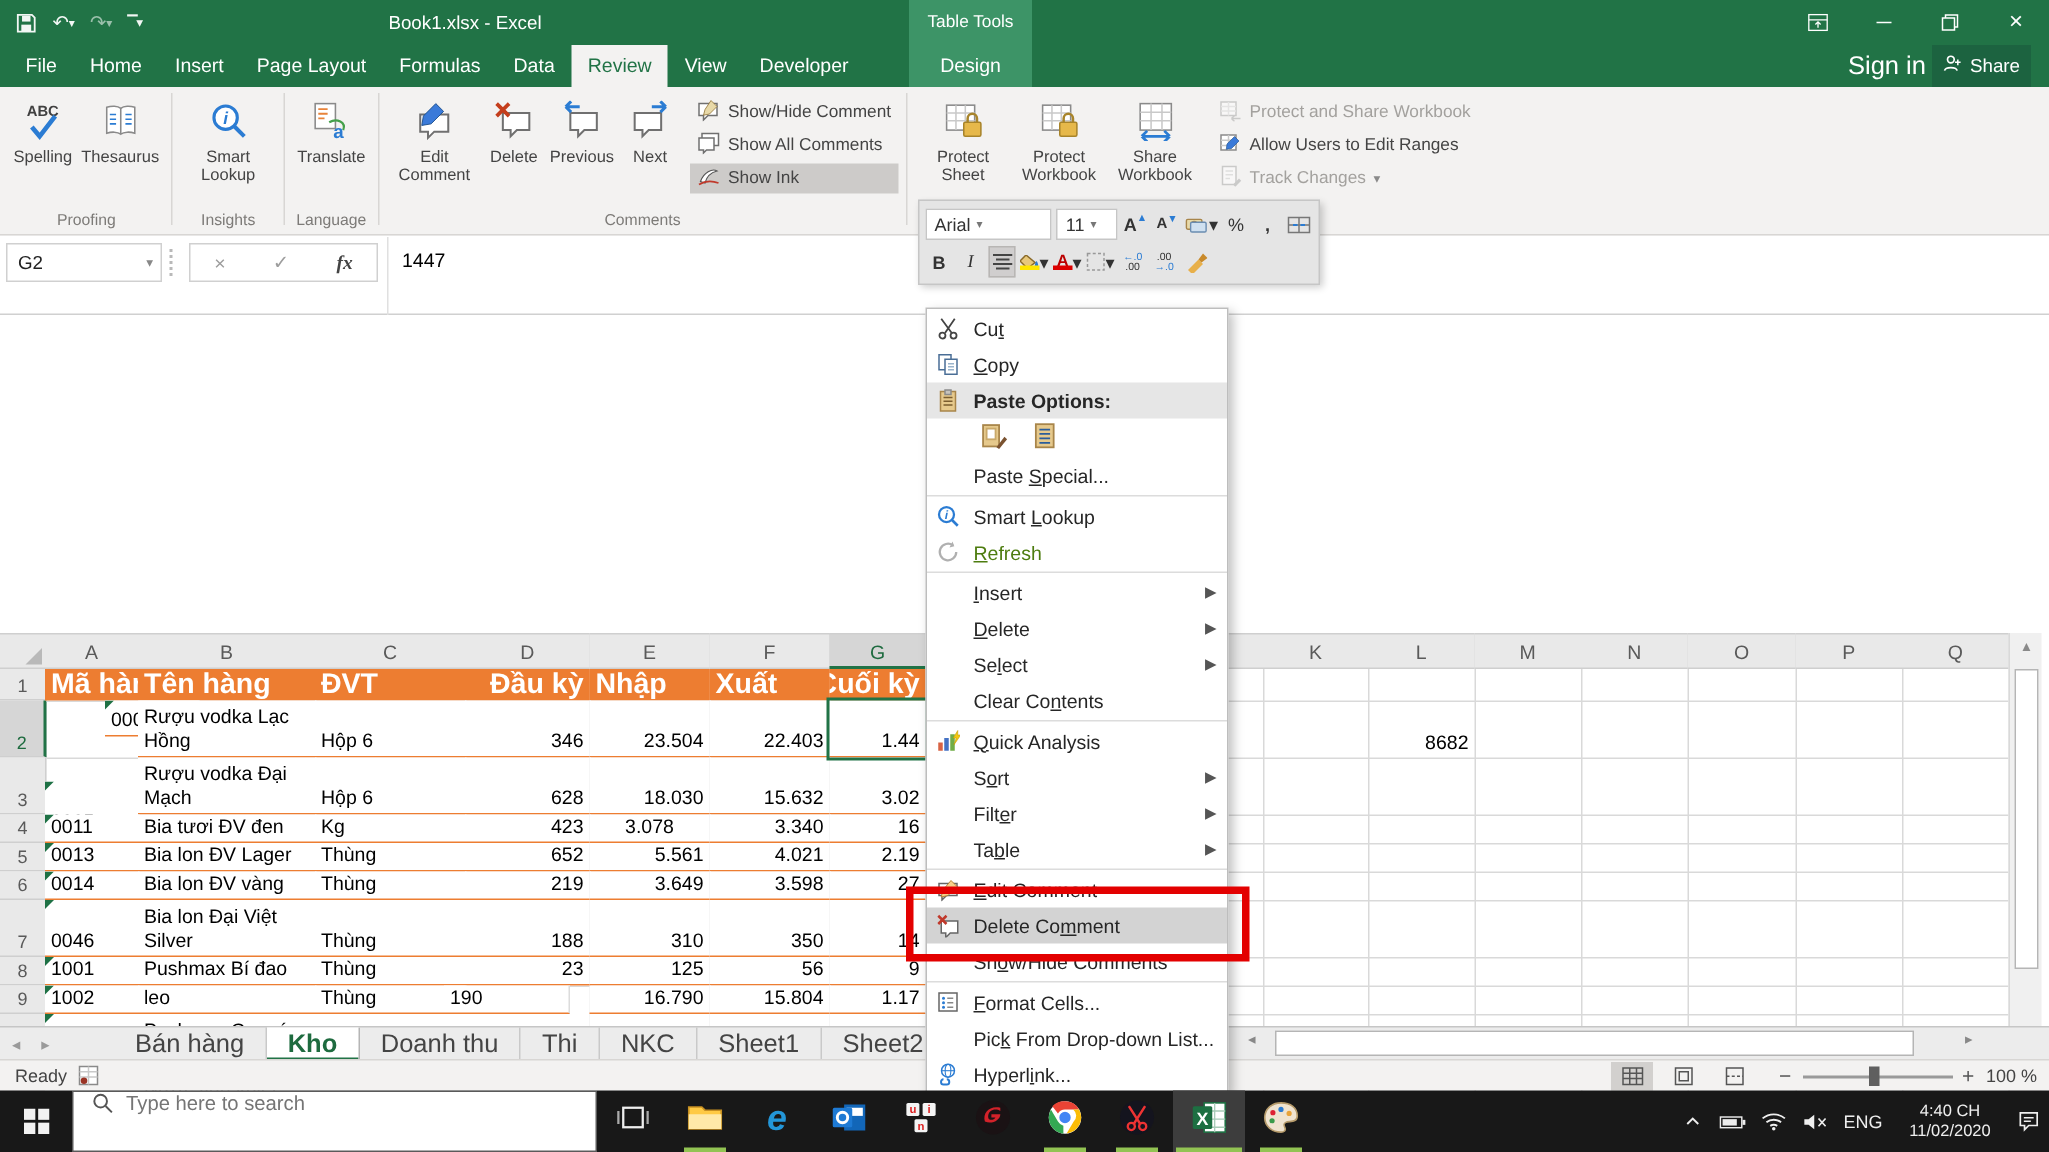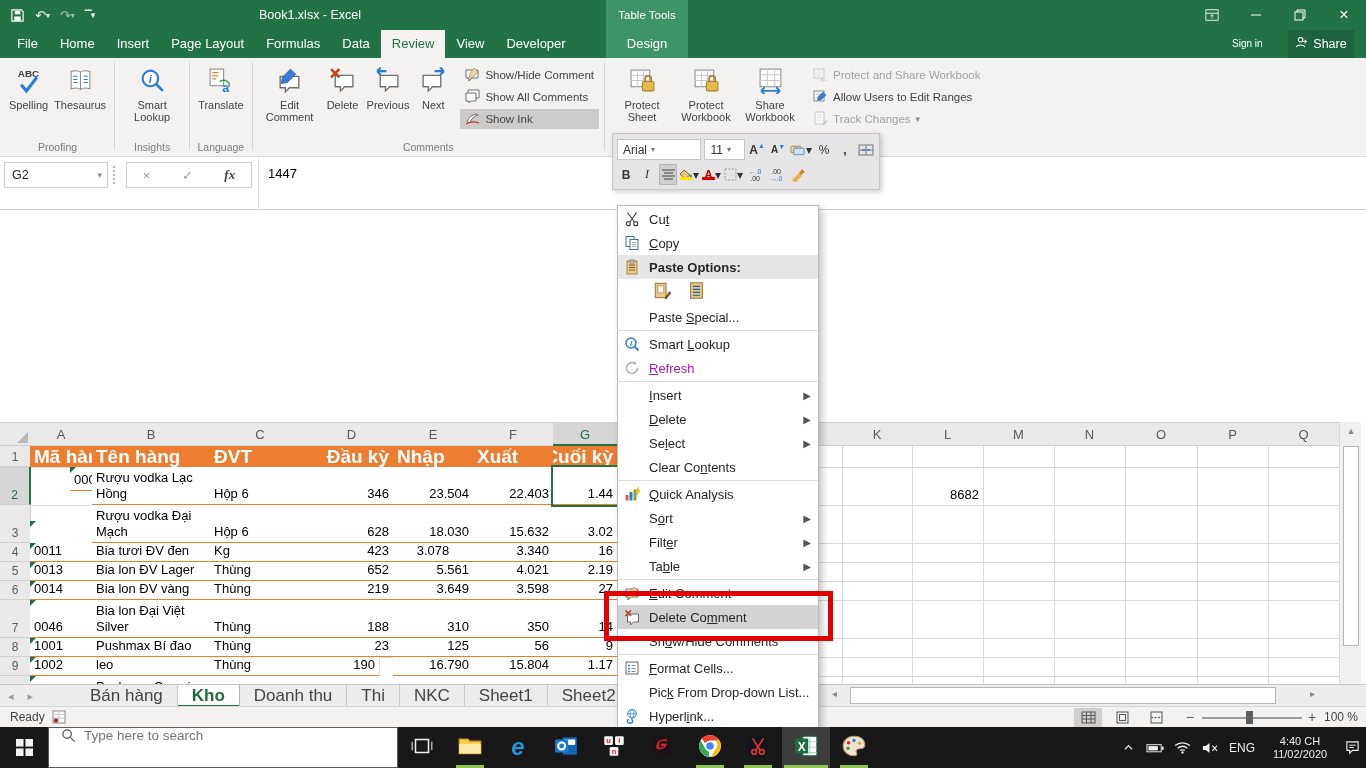--- a/index.html
+++ b/index.html
@@ -14,21 +14,21 @@
 .ctxblock{position:absolute;left:606px;top:0;width:82px;height:58px;background:#3d9467;z-index:21}
 .ctxlabel{height:30px;line-height:30px;text-align:center;font-size:11.5px;color:#fff}
 .ctxtab{height:28px;line-height:28px;text-align:center;font-size:13px;color:#fff}
 .winbtns{position:absolute;right:0;top:0;height:30px;display:flex;z-index:22}
 .winbtns>div{width:44px;height:30px;display:flex;align-items:center;justify-content:center;font-size:13px;color:#fff}
 
 .tabrow{position:absolute;left:0;top:30px;width:1366px;height:28px;background:#217346;z-index:20;display:flex;align-items:stretch;padding-left:6px}
 .rtab{padding:0 11px;line-height:28px;font-size:13px;color:#fff;white-space:nowrap}
 .rtab.active{background:#f3f2f1;color:#217346}
 .tellme{position:absolute;left:700px;top:30px;height:28px;display:flex;align-items:center;gap:6px;color:#eaf3ed;font-size:12.5px;z-index:21}
-.signin{position:absolute;left:1232px;top:30px;height:28px;line-height:28px;color:#fff;font-size:10px;z-index:21}
+.signin{position:absolute;left:1232px;top:30px;height:28px;line-height:28px;color:#fff;font-size:17px;z-index:21}
 .sharebtn{position:absolute;left:1288px;top:30px;width:66px;height:28px;background:#1c6340;color:#fff;font-size:12.5px;display:flex;align-items:center;justify-content:center;gap:5px;z-index:21}
 
 .ribbon{position:absolute;left:0;top:58px;width:1366px;height:99px;background:#f3f2f1;border-bottom:1px solid #d8d6d4;display:flex;align-items:flex-start;padding:2px 0 0 2px;z-index:10}
 .rgroup{position:relative;height:95px;padding:1px 4px 14px 4px;display:flex}
 .rbtns{display:flex;align-items:flex-start}
 .rbtn{min-width:42px;max-width:64px;padding:2px 3px;display:flex;flex-direction:column;align-items:center}
 .ric{height:34px;display:flex;align-items:center;justify-content:center}
 .ric svg{width:27px;height:27px}
 .rlb{font-size:11px;line-height:12px;text-align:center;color:#444;margin-top:2px}
 .rtogs{display:flex;flex-direction:column;margin-left:6px;padding-top:3px}
@@ -74,21 +74,21 @@
 .tri{position:absolute;left:0;top:0;width:0;height:0;border-top:6px solid #1e7145;border-right:6px solid transparent}
 .selbox{position:absolute;border:2px solid #217346;pointer-events:none;z-index:3}
 .vsb{position:absolute;left:1339px;top:212px;width:22px;height:472px;background:#f0f0f0;border-left:1px solid #d9d9d9;z-index:2}
 .vsb .arr{position:absolute;left:0;width:22px;height:18px;text-align:center;color:#8a8a8a;font-size:9px;line-height:18px}
 .vsb .thumb{position:absolute;left:3px;top:24px;width:16px;height:200px;background:#fff;border:1px solid #b5b5b5}
 
 #context-menu{position:absolute;left:617px;top:205px;width:202px;background:#fff;border:1px solid #bdbdbd;box-shadow:3px 3px 7px rgba(0,0,0,.25);z-index:60;padding-top:1px;font-size:13px;color:#262626}
 .mitem{height:24px;display:flex;align-items:center;padding-right:7px}
 .mitem.mhdr{background:#e6e6e6;font-weight:bold}
 .mitem.mhi{background:#d3d3d3}
-.mitem.mdis{color:#a21caf}
+.mitem.mdis{color:#4d7c0f}
 .mic{flex:0 0 27px;display:flex;align-items:center;justify-content:center}
 .mic svg{width:16px;height:16px}
 .mlb{flex:1;padding-left:4px;white-space:nowrap;overflow:hidden}
 .marr{color:#555;font-size:10px}
 .msep{height:1px;background:#dcdcdc;margin:1px 0}
 .mpaste{height:26px;display:flex;align-items:center;padding-left:31px;gap:7px}
 .pbtn{width:27px;height:24px;display:flex;align-items:center;justify-content:center}
 .pbtn svg{width:19px;height:19px}
 .redbox{position:absolute;left:604px;top:591px;width:229px;height:50px;border:5px solid #e30000;z-index:70;pointer-events:none}
 
@@ -718,21 +718,21 @@
       <div class="tcell" style="left: 30px; top: 447px; width: 63px; height: 19px; justify-content: flex-start;">
         <span>1002</span>
         <div class="tri"></div>
       </div>
       <div class="tcell" style="left: 92px; top: 447px; width: 119px; height: 19px; justify-content: flex-start;">
         <span>Pushmax Chanh leo</span>
       </div>
       <div class="tcell" style="left: 210px; top: 447px; width: 101px; height: 19px; justify-content: flex-start;">
         <span>Thùng</span>
       </div>
-      <div class="tcell" style="left: 296px; top: 447px; width: 84px; height: 19px; justify-content: flex-end;">
+      <div class="tcell" style="left: 296px; top: 447px; width: 84px; height: 19px; ">
         <span>190</span>
       </div>
       <div class="tcell" style="left: 393px; top: 447px; width: 81px; height: 19px; justify-content: flex-end;">
         <span>16.790</span>
       </div>
       <div class="tcell" style="left: 473px; top: 447px; width: 81px; height: 19px; justify-content: flex-end;">
         <span>15.804</span>
       </div>
       <div class="tcell" style="left: 553px; top: 447px; width: 65px; height: 19px; justify-content: flex-end;">
         <span>1.17</span>

